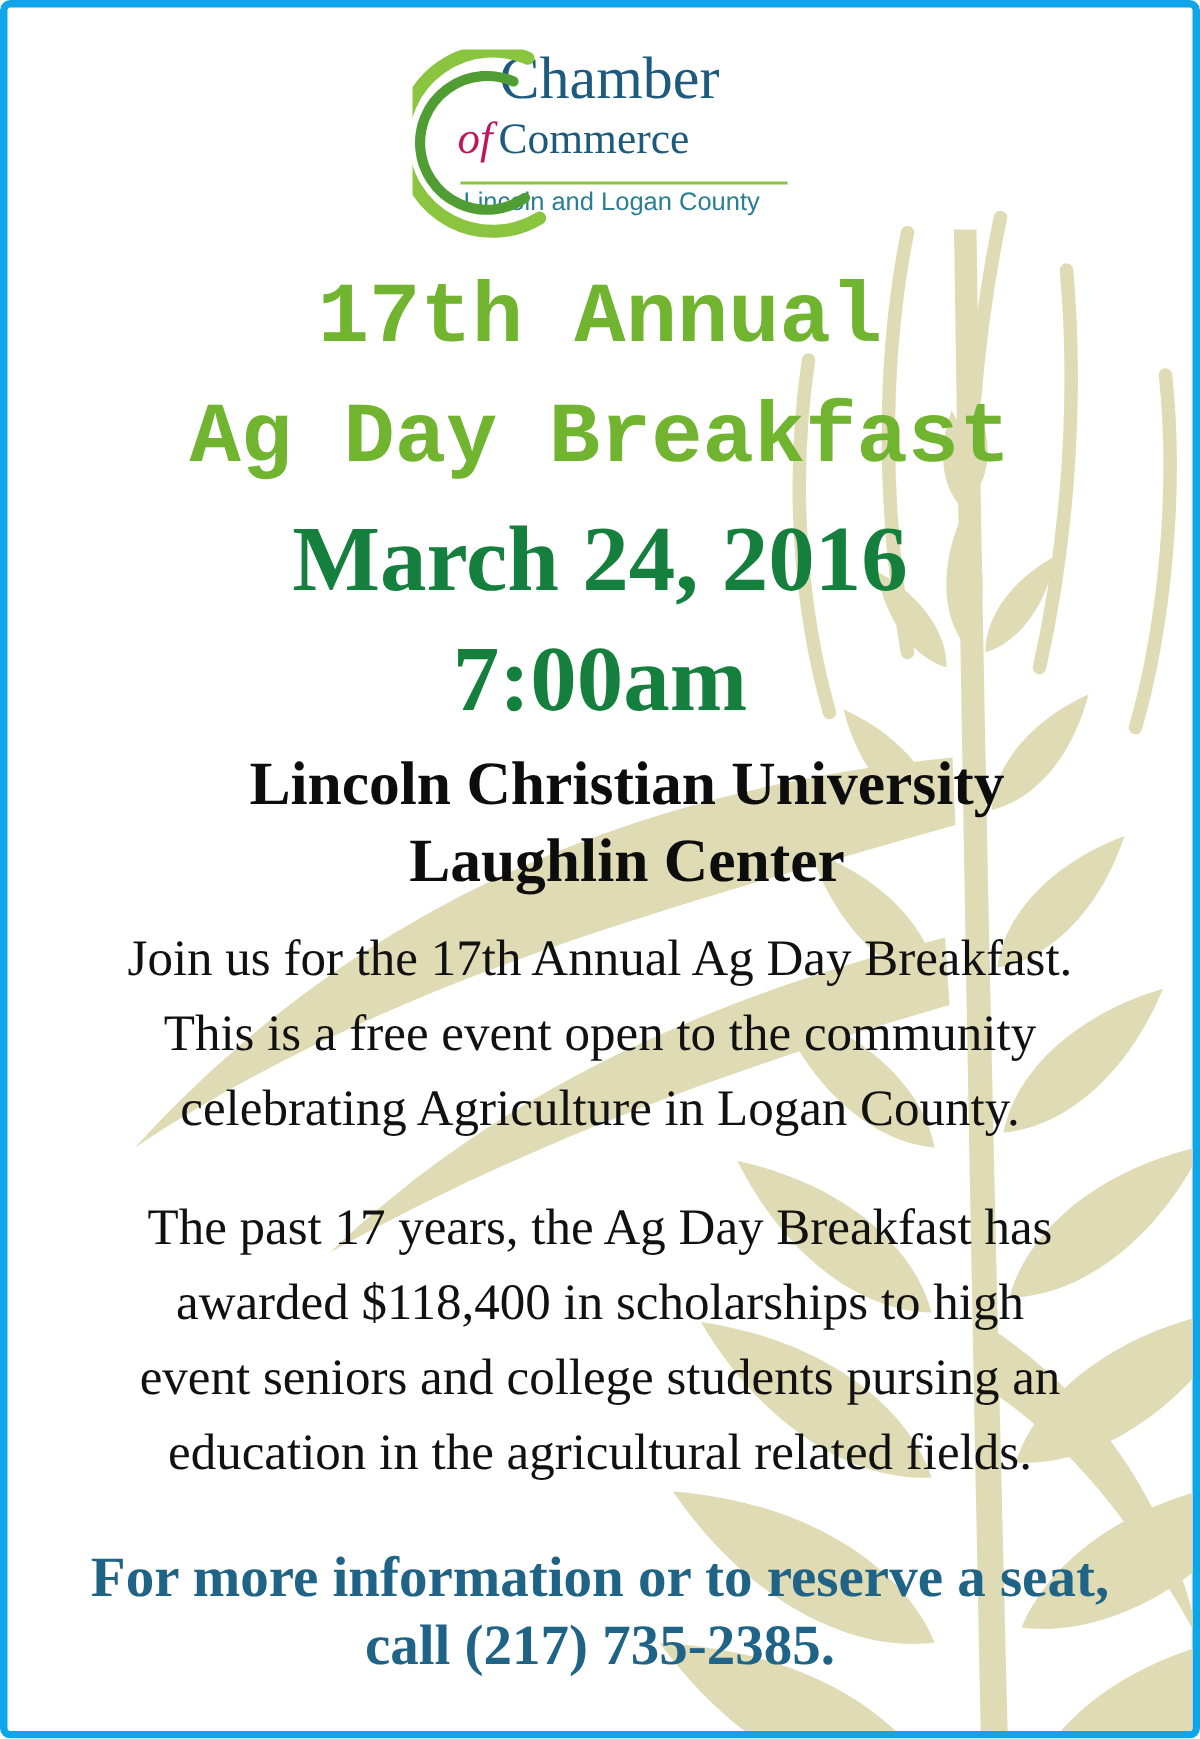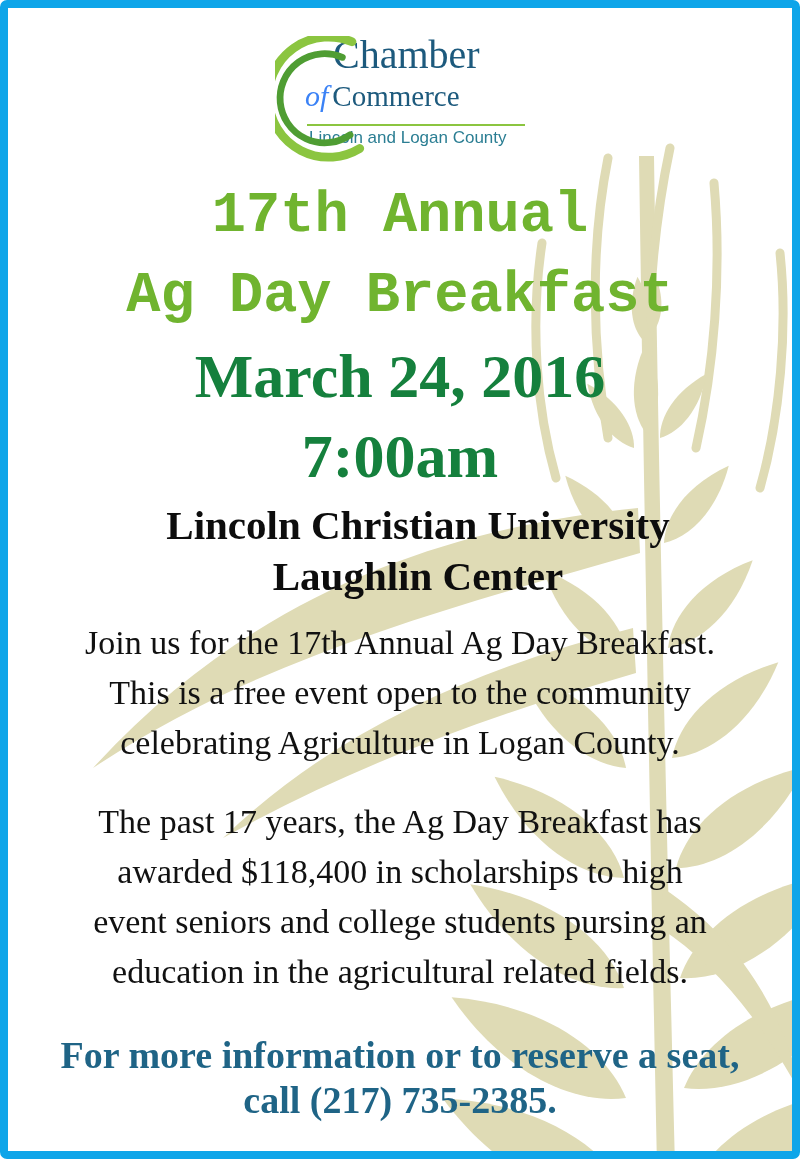--- a/index.html
+++ b/index.html
@@ -1,30 +1,30 @@
 <!DOCTYPE html>
 <html><head>
 <meta charset="utf-8">
 <style>
   html,body{margin:0;padding:0;background:#ffffff;}
   body{width:800px;height:1159px;}
   .flyer{
     position:relative;width:800px;height:1159px;box-sizing:border-box;
-    border:8px solid #0ea5e9;border-radius:7px;overflow:hidden;background:#ffffff;
+    border:5px solid #0ea5e9;border-radius:7px;overflow:hidden;background:#ffffff;
     font-family:"Liberation Serif",serif;text-align:center;
   }
   .wheat{position:absolute;left:0;top:0;width:800px;height:1159px;}
   .content{position:relative;z-index:1;padding-top:26px;}
 
   
   .logo{position:relative;width:250px;height:132px;margin:0 auto;text-align:left;}
   .swoosh{position:absolute;left:0;top:2px;width:92px;height:126px;}
   .logo-chamber{margin-left:58px;font-size:40px;color:#1d5a7d;line-height:42px;}
   .logo-row{margin-left:30px;line-height:40px;white-space:nowrap;}
-  .logo-of{font-style:italic;color:#3b82f6;font-size:30px;margin-right:4px;}
+  .logo-of{font-style:italic;color:#be185d;font-size:30px;margin-right:4px;}
   .logo-commerce{font-size:29px;color:#1d5a7d;}
   .logo-rule{margin-left:32px;width:218px;height:2px;background:#8bc540;margin-top:3px;}
   .logo-tagline{margin-left:34px;font-family:"Liberation Sans",sans-serif;font-size:17px;color:#2b7e93;margin-top:2px;white-space:nowrap;}
 
   
   .title{margin-top:10px;font-size:57px;font-weight:bold;color:#70b42f;line-height:80px;font-family:Liberation Mono, monospace;}
   .when{font-size:62px;font-weight:bold;color:#15803d;line-height:80px;}
   .where{margin-top:4px;font-size:41px;font-weight:bold;color:#0d0d0d;line-height:51px;padding-left:36px;}
 
   

